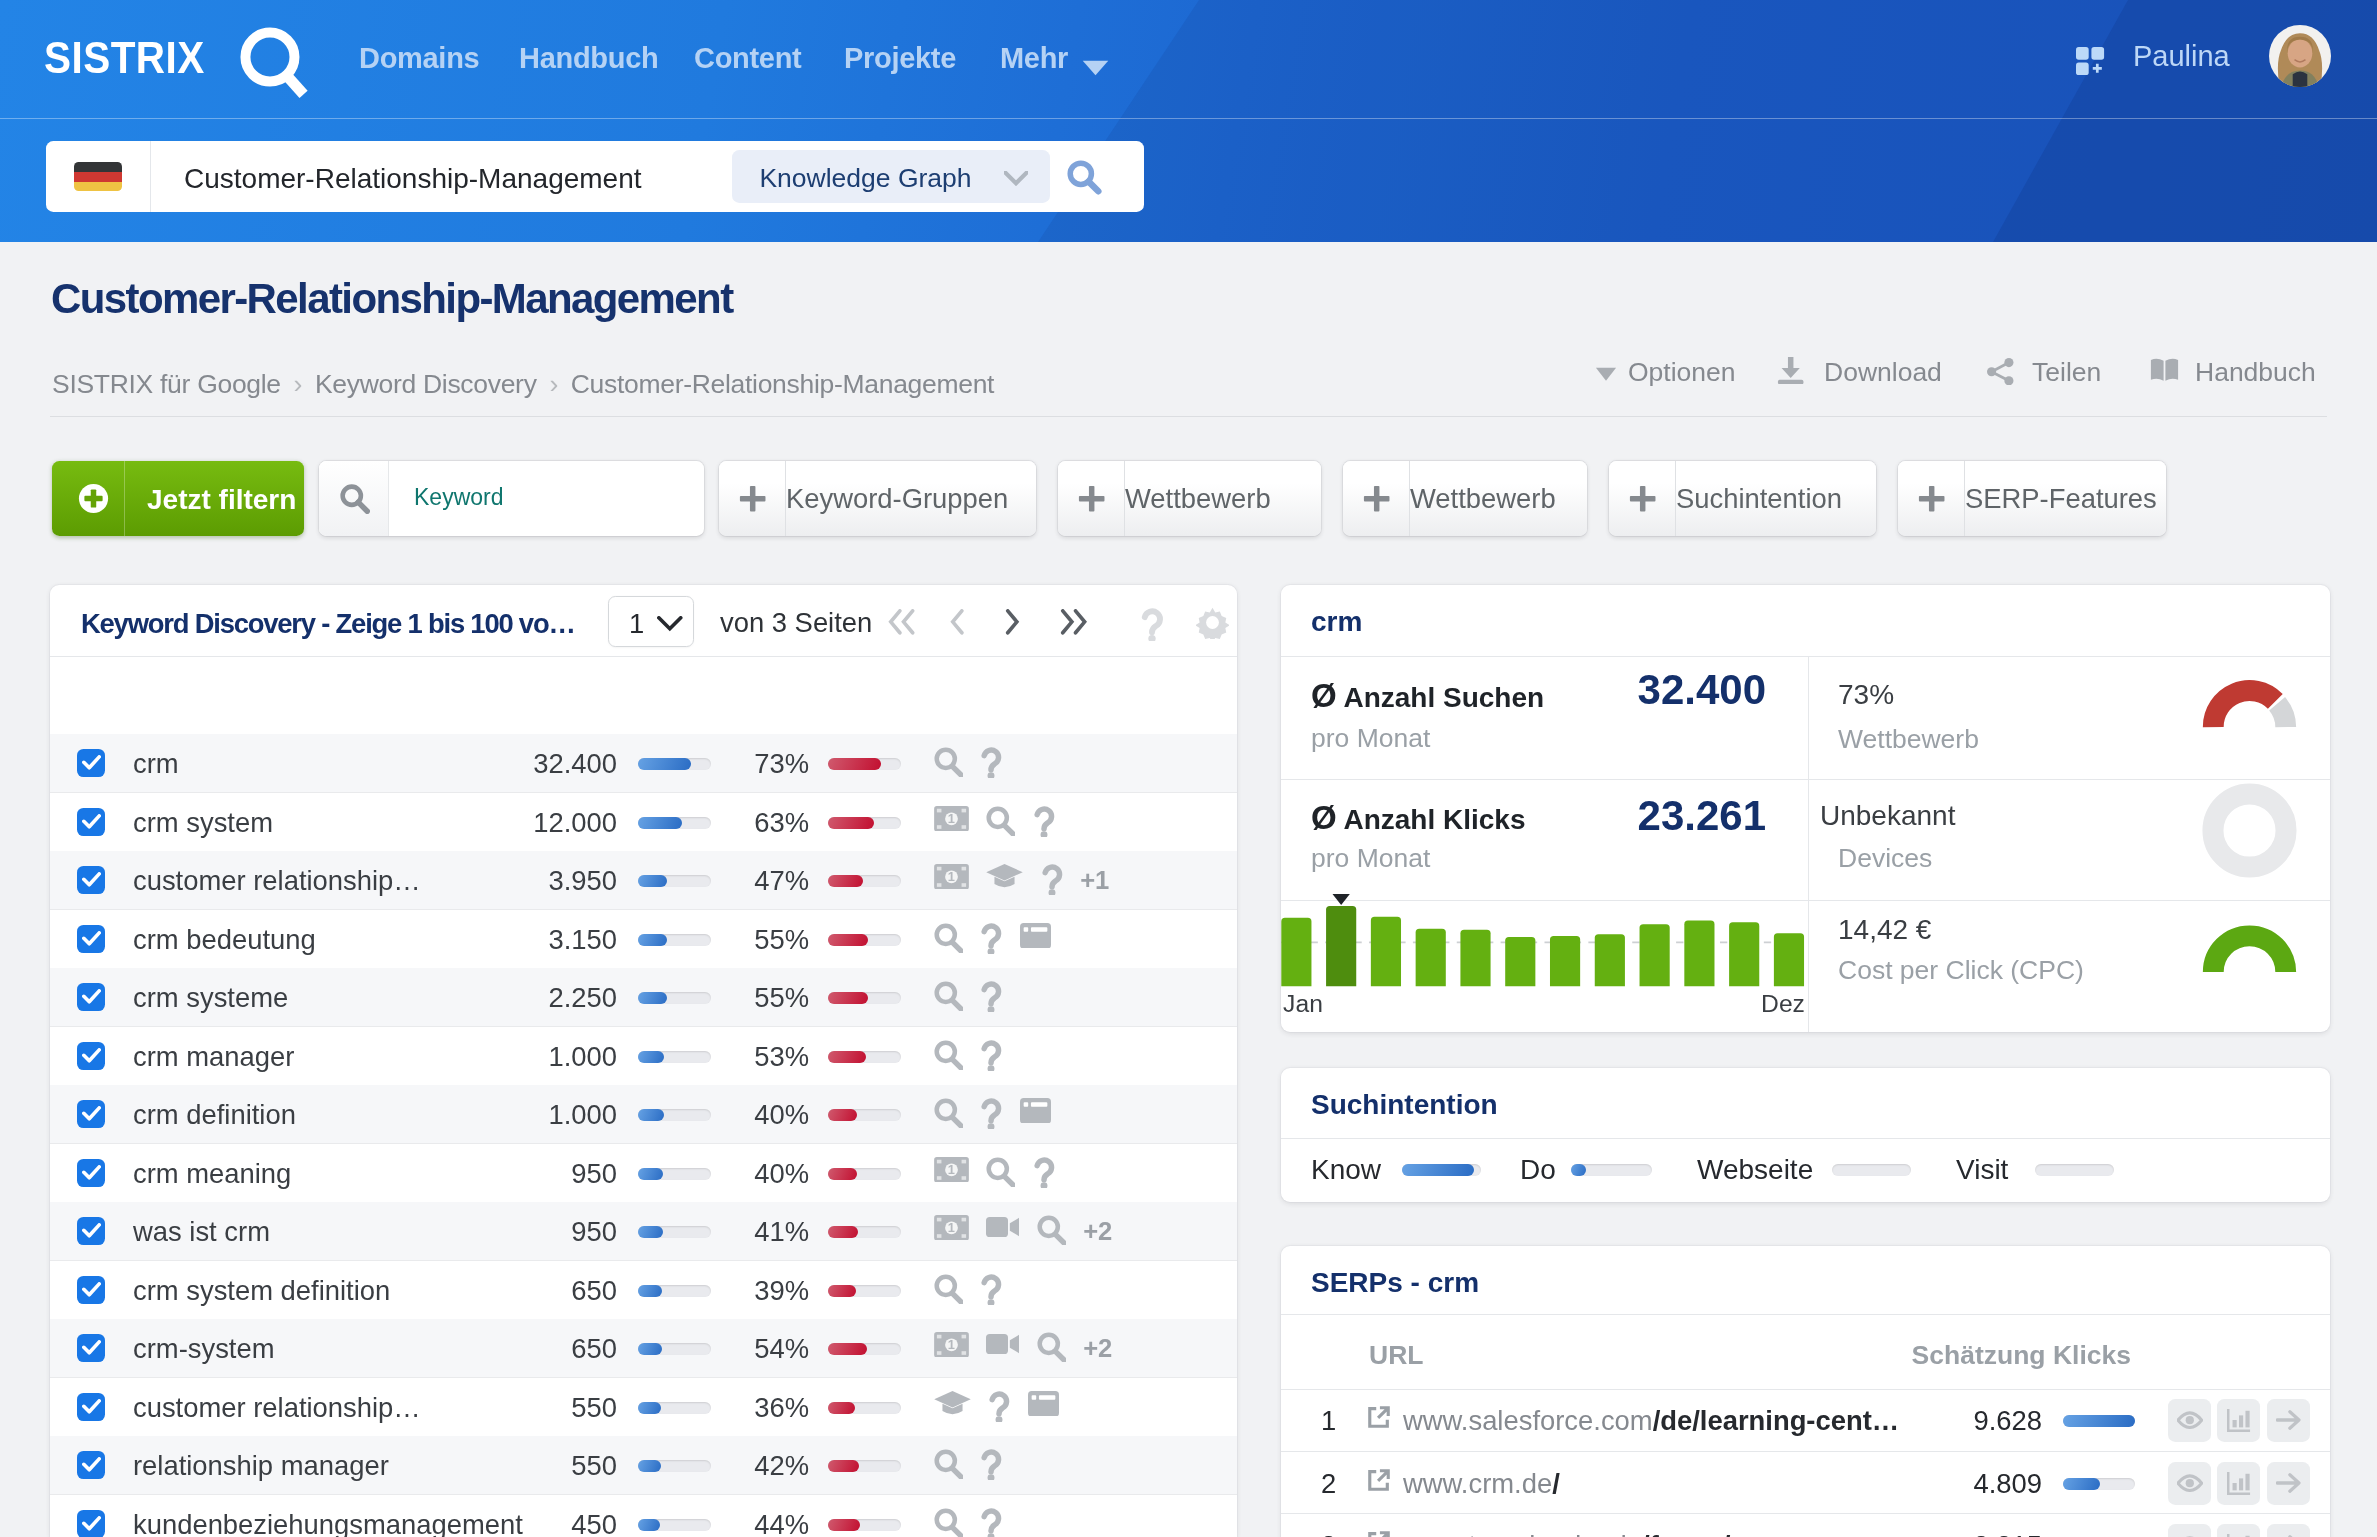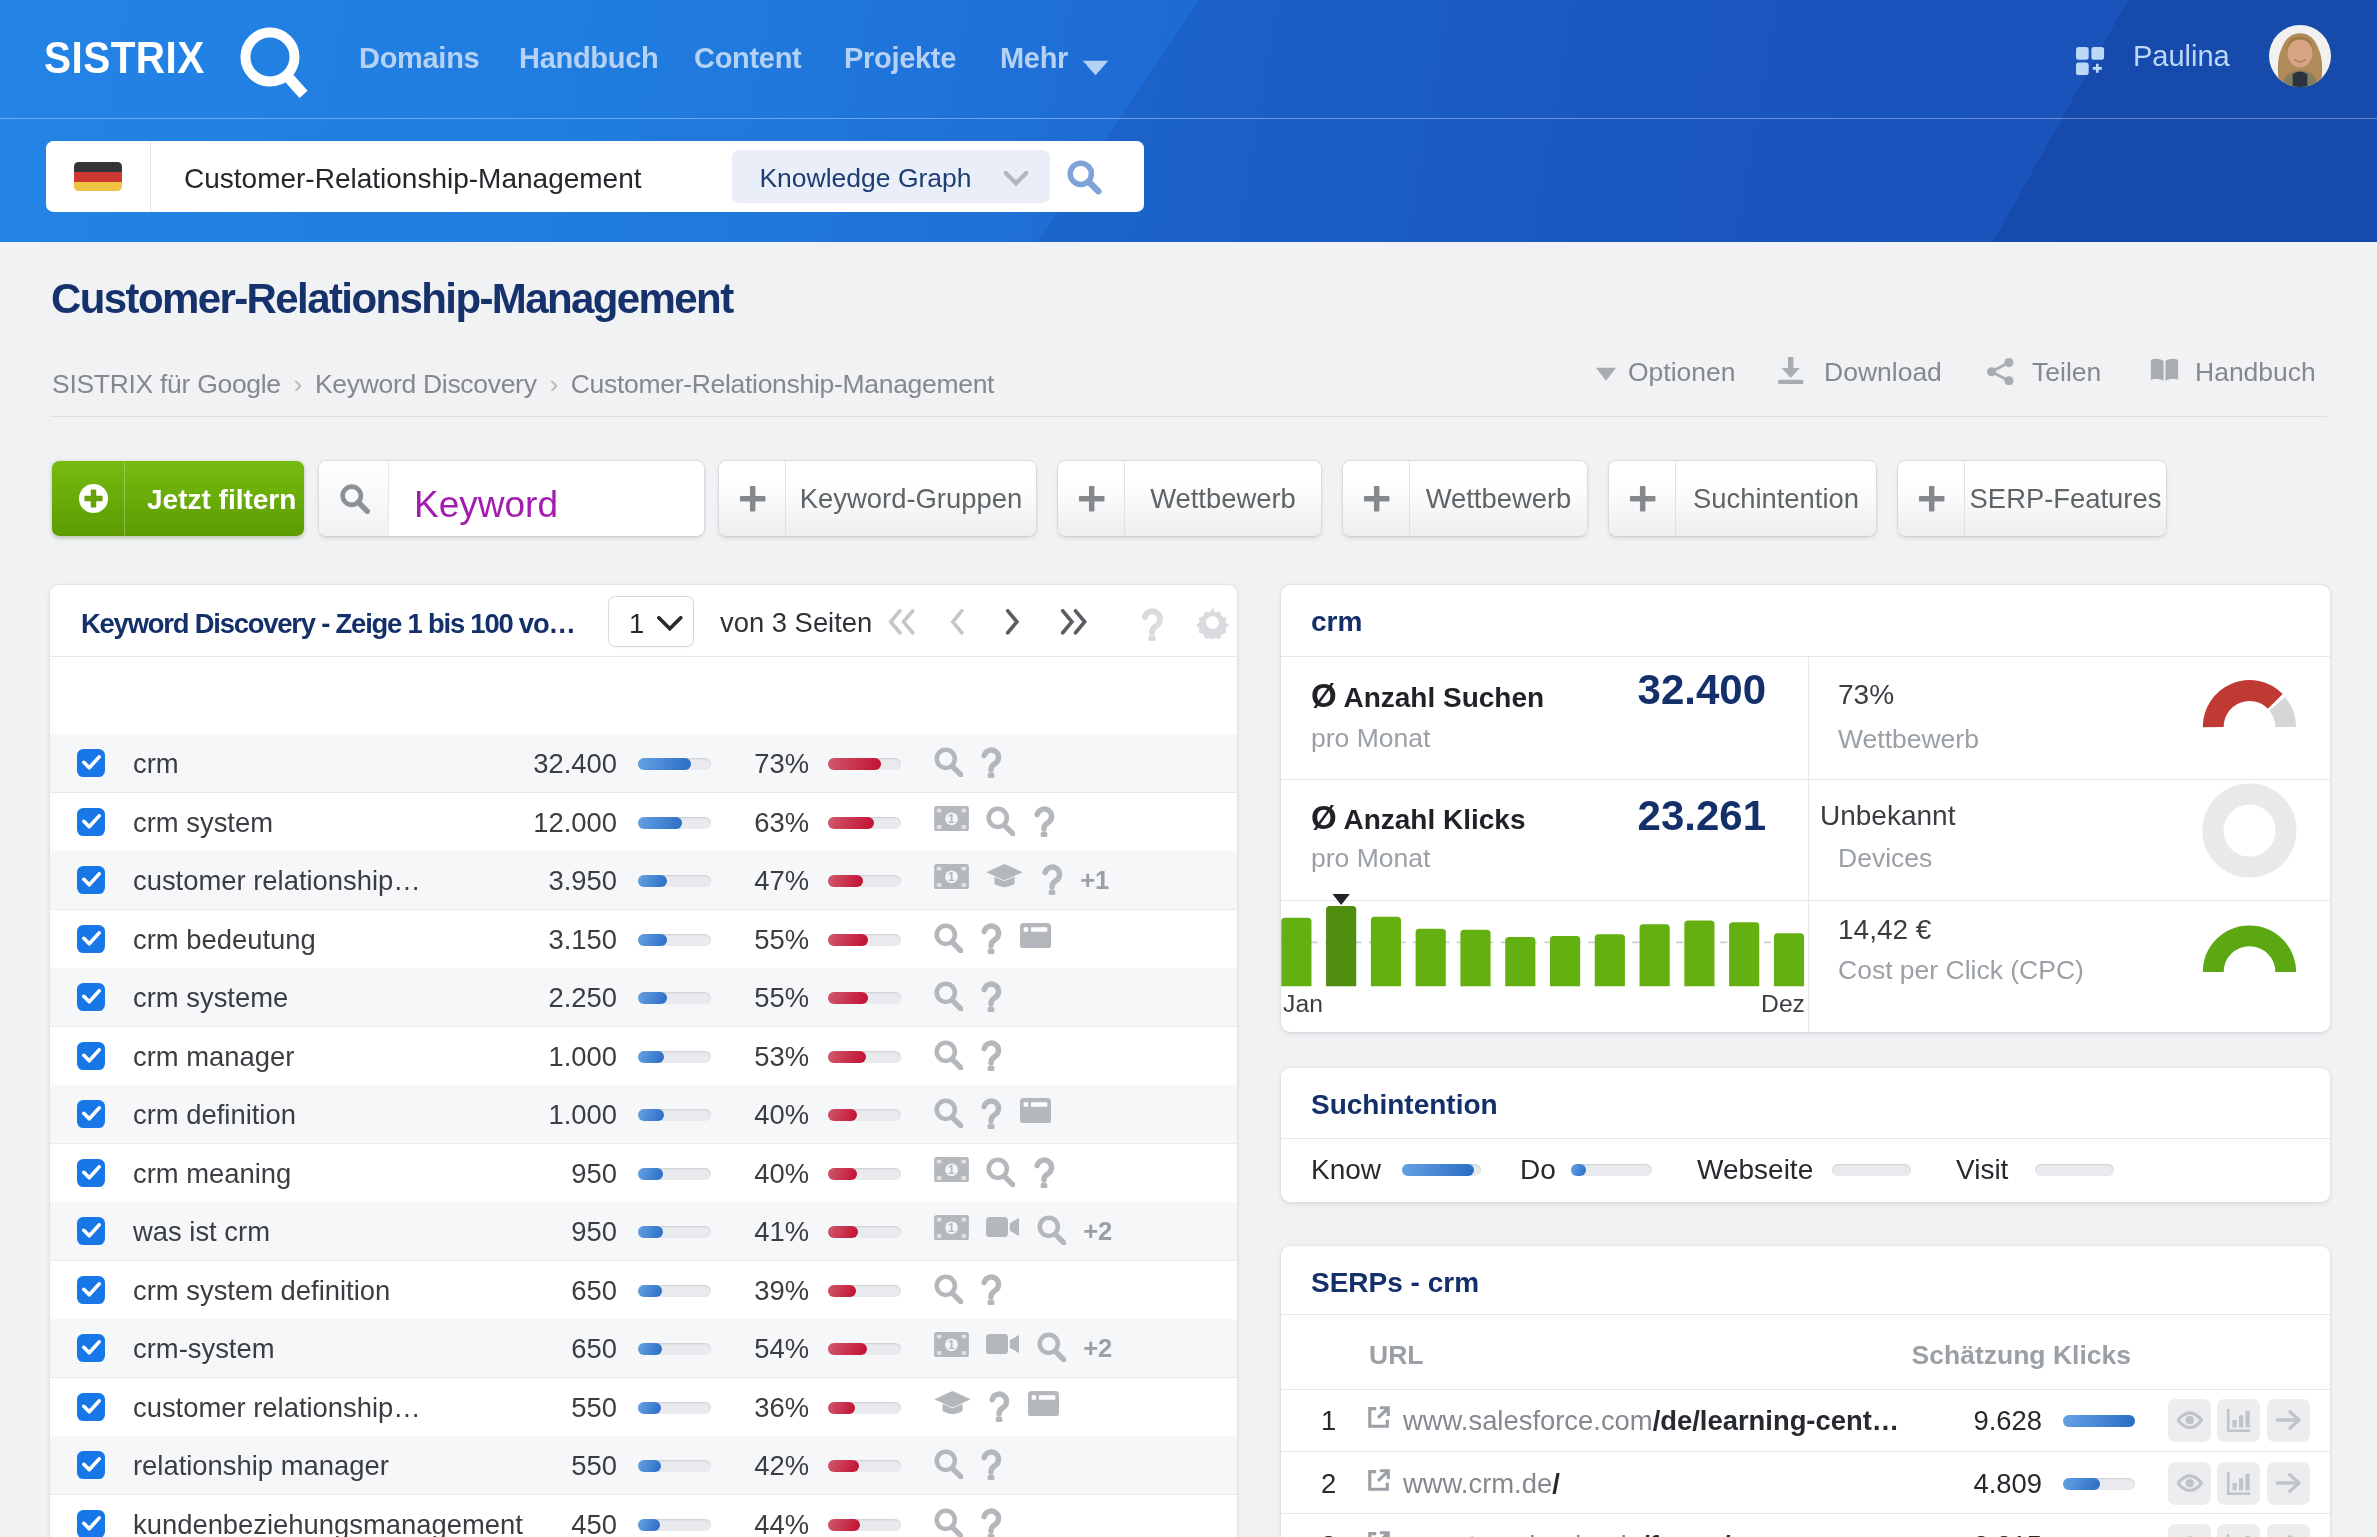--- a/index.html
+++ b/index.html
@@ -23,27 +23,27 @@
 #ksel span{position:absolute;left:27.4px;top:12.8px;font-size:26.5px;color:#1d3e72;white-space:nowrap}
 
 h1{position:absolute;left:51px;top:275px;font-size:42px;color:#16326d;letter-spacing:-1.6px}
 #crumbs{position:absolute;left:52px;top:369px;font-size:26.5px;color:#85898f;letter-spacing:-0.3px}
 #crumbs b{color:#b7babd;font-weight:normal;padding:0 12.8px}
 #hr1{position:absolute;left:50px;top:416px;width:2277px;height:0.9px;background:#dcdee1}
 
 .fbtn{position:absolute;top:461px;height:75px;border-radius:7.3px;background:linear-gradient(#fff 30%,#edeef0);box-shadow:0 1.8px 4.6px rgba(40,44,50,.14),0 0 0 0.9px #e3e4e7;font-size:27.4px;color:#5f6468}
 .fbtn .plus{position:absolute;top:0;bottom:0;width:67px;border-right:0.9px solid #dfe1e4}
 .fbtn .plus svg{position:absolute;left:20px;top:24px}
-.fbtn .lab{position:absolute;left:67px;right:0;top:22px;text-align:center}
+.fbtn .lab{position:absolute;left:67px;right:0;top:22px;text-align:left}
 #btnGreen{position:absolute;left:52px;top:461px;width:252px;height:75px;border-radius:7.3px;background:linear-gradient(#77bb10,#5c9c02);box-shadow:0 1.8px 4.6px rgba(40,80,0,.3);}
 #btnGreen .sep{position:absolute;left:72px;top:0;width:0.9px;height:75px;background:rgba(255,255,255,.28)}
 #btnGreen .txt{position:absolute;left:95px;top:23px;color:#fff;font-size:28px;font-weight:bold;white-space:nowrap}
 #btnKw{position:absolute;left:319px;top:461px;width:385px;height:75px;background:#fff;border-radius:7.3px;box-shadow:0 1.8px 4.6px rgba(40,44,50,.14),0 0 0 0.9px #e3e4e7}
 #btnKw .ic{position:absolute;left:0;top:0;width:70px;height:75px;background:linear-gradient(#fff,#f1f2f4);border-right:0.9px solid #e6e8ea;border-radius:7.3px 0 0 7.3px}
-#btnKw .ph{position:absolute;left:95px;top:23px;font-size:37px;color:#a21caf}
+#btnKw .ph{position:absolute;left:95px;top:23px;font-size:23px;color:#0f766e}
 
 .card{position:absolute;background:#fff;border-radius:9.1px;box-shadow:0 1.8px 5.5px rgba(40,44,50,.10),0 0 0 0.9px rgba(40,44,50,.03)}
 .navy{color:#14306b;font-weight:bold}
 
 #tbl{left:50px;top:585px;width:1187px;height:952px;border-radius:9.1px 9.1px 0 0}
 #tbl .thead{position:absolute;left:0;top:0;width:100%;height:72px;border-bottom:0.9px solid #e5e7ea}
 #tbl .title{position:absolute;left:31px;top:23px;font-size:27.4px;letter-spacing:-1.2px;white-space:nowrap;width:501px;overflow:hidden}
 #psel{position:absolute;left:558px;top:11px;width:86px;height:51px;border:0.9px solid #d5d8db;border-radius:7.3px;box-shadow:inset 0 0 0 2.7px #fff, 0 0.9px 1.8px rgba(0,0,0,.04)}
 #psel span{position:absolute;left:20px;top:11px;font-size:27.4px;color:#26292e}
 .selrow{position:absolute;left:0;top:73px;width:100%;height:75px;border-bottom:0.9px solid #e5e7ea}

